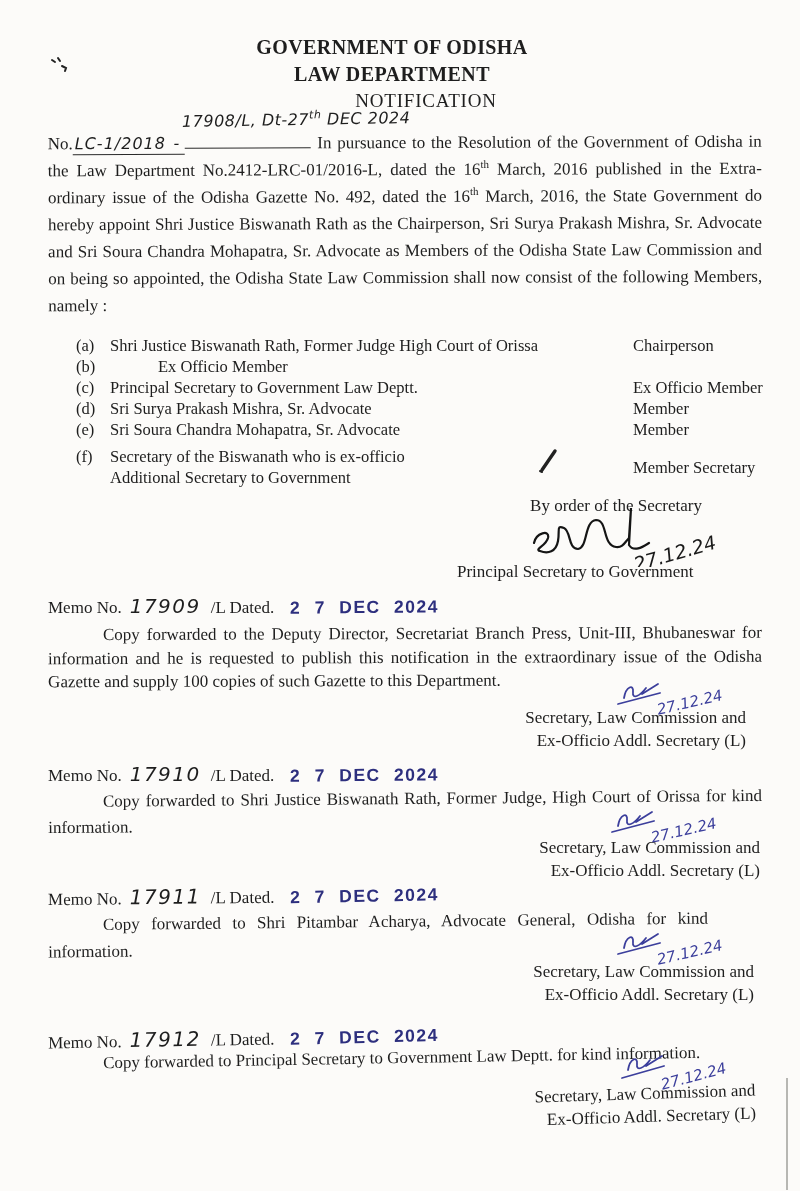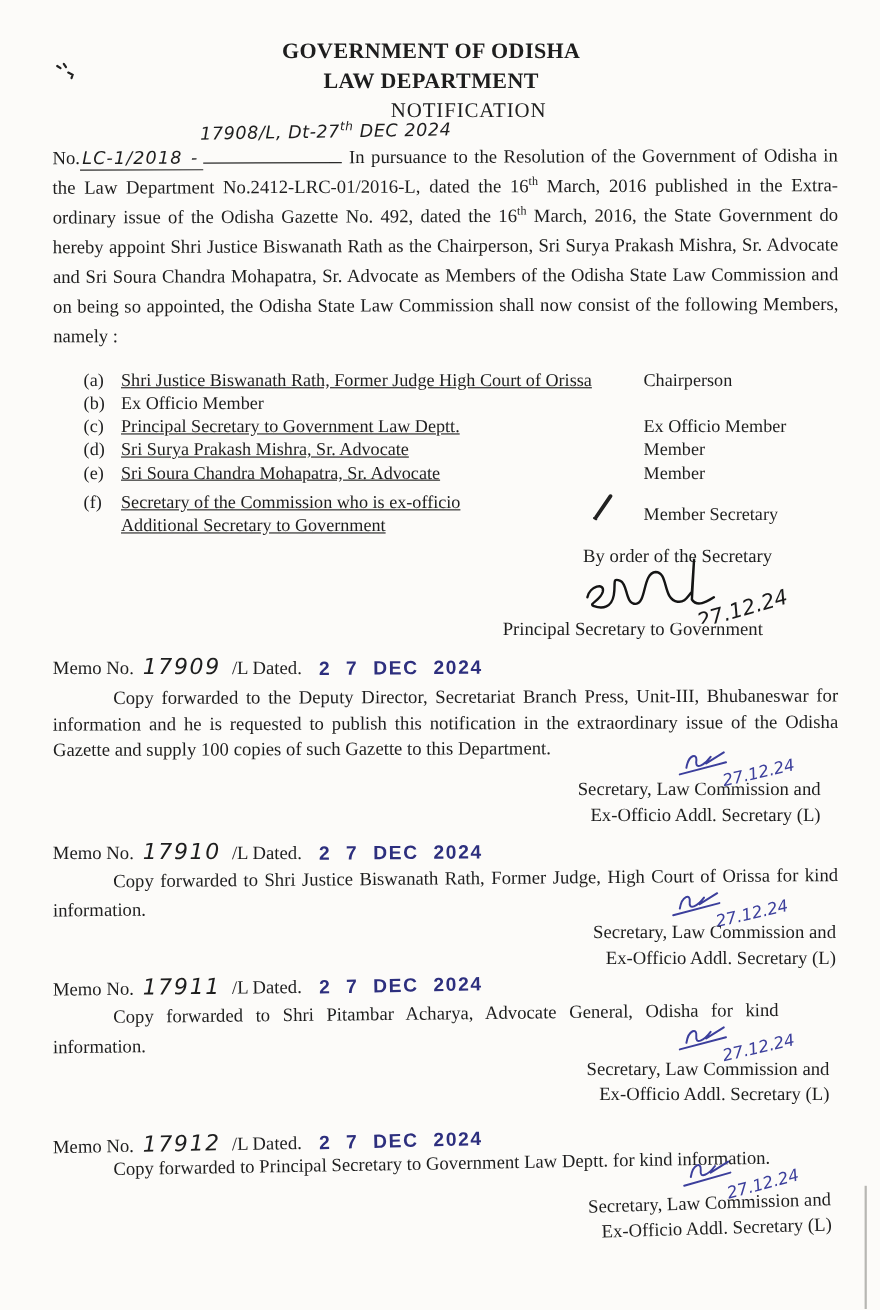--- a/index.html
+++ b/index.html
@@ -25,22 +25,22 @@
   
   #ref-annotation{left:182px;top:110px;font-size:16px;transform:rotate(-1deg);letter-spacing:.5px;white-space:nowrap;}
   #main-para{left:48px;top:129px;width:714px;font-size:17px;line-height:27px;text-align:justify;transform:rotate(-.2deg);}
   .case-no{font-size:16px;letter-spacing:1px;border-bottom:1.6px solid #2a2a2a;padding:0 4px 1px 2px;}
   .blank-underline{display:inline-block;width:126px;border-bottom:1.6px solid #2a2a2a;height:14px;margin-right:7px;}
 
   
   #members{left:76px;top:335px;width:700px;font-size:16.5px;}
   .member-row{display:flex;line-height:21px;}
   .m-idx{width:34px;}
-  .m-name{width:475px;text-decoration:underline;}
-  .m-role{flex:1;}
+  .m-name{width:475px;}
+  .m-role{flex:1;margin-left:48px;}
   .row-f{margin-top:6px;position:relative;}
   .row-f .m-role{padding-top:11px;}
   #tick-mark{position:absolute;left:462px;top:2px;}
 
   
   #by-order{left:456px;top:496px;width:320px;text-align:center;font-size:17px;}
   #sig-main{left:528px;top:505px;}
   #sig-main path{fill:none;stroke:#151515;stroke-width:2.2;stroke-linecap:round;}
   #sig-main text{font-size:19px;fill:#1a1a1a;}
   #principal-sec{left:457px;top:562px;font-size:17px;}
@@ -108,21 +108,21 @@
     <span class="m-name">Sri Surya Prakash Mishra, Sr. Advocate</span>
     <span class="m-role">Member</span>
   </div>
   <div class="member-row">
     <span class="m-idx">(e)</span>
     <span class="m-name">Sri Soura Chandra Mohapatra, Sr. Advocate</span>
     <span class="m-role">Member</span>
   </div>
   <div class="member-row row-f">
     <span class="m-idx">(f)</span>
-    <span class="m-name"><span>Secretary of the Commission who is ex-officio</span><br><span>Additional Secretary to Government</span></span>
+    <span class="m-name"><span>Secretary of the Biswanath who is ex-officio</span><br><span>Additional Secretary to Government</span></span>
     <svg id="tick-mark" width="24" height="26" viewBox="0 0 24 26">
       <path d="M4 22 L17 3" stroke-width="3.4"></path>
         <path d="M2 23 l2 1" stroke-width="2"></path>
     </svg>
     <span class="m-role">Member Secretary</span>
   </div>
 </div>
 
 <div id="by-order" class="abs">By order of the Secretary</div>
 <svg id="sig-main" class="abs" width="200" height="62" viewBox="0 0 200 62">

